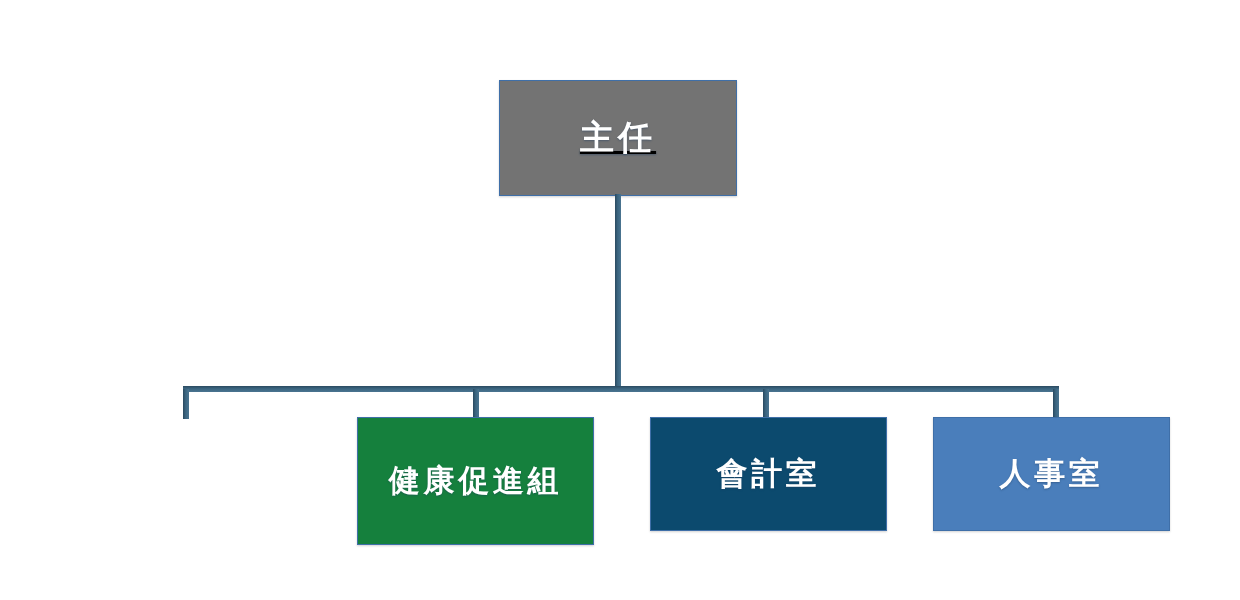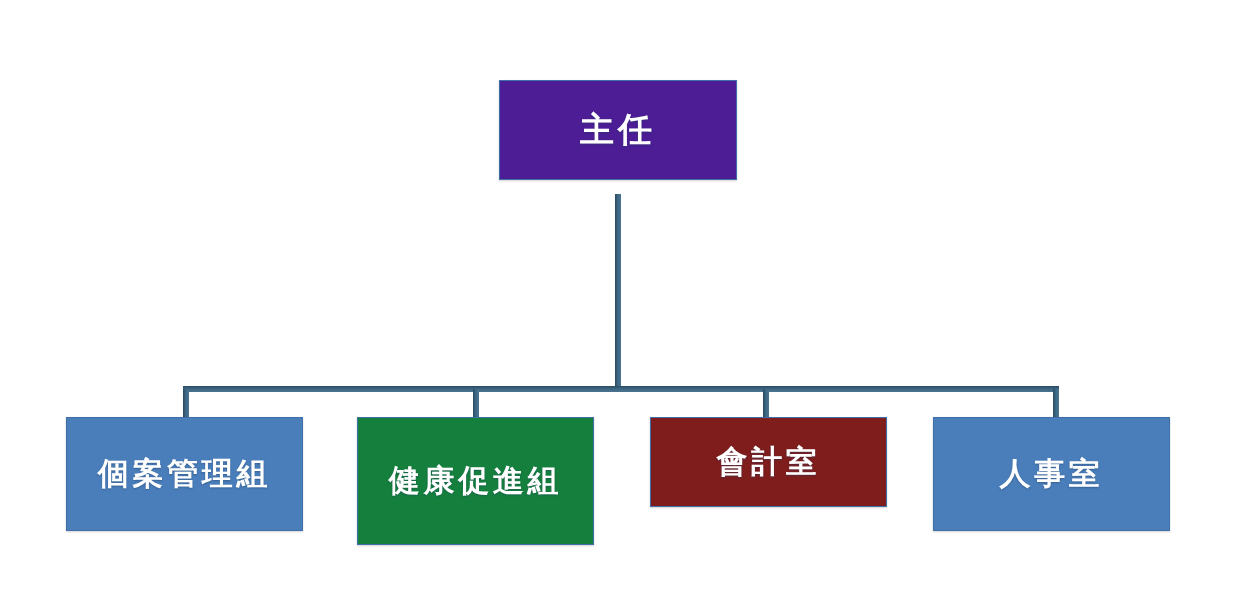--- a/index.html
+++ b/index.html
@@ -56,42 +56,39 @@
   }
   .node-child .node-label {
     font-size: 31px;
   }
 </style>
 </head>
 <body>
 
 <div id="org-chart" style="background: rgb(255, 255, 255);">
 
-  <div class="node node-root" id="node-root" style="left: 499px; top: 80px; width: 238px; height: 100px; background: #4c1d95; border-color: rgb(63, 111, 168);">
+  <div class="node node-root" id="node-root" style="left: 499px; top: 80px; width: 238px; height: 116px; background: #737373; border-color: rgb(63, 111, 168); text-decoration: underline;">
     <span class="node-label" style="color: rgb(255, 255, 255);">主任</span>
   </div>
 
   <div class="conn-vert" id="conn-trunk" style="left: 615px; top: 194px; width: 6px; height: 195px;"></div>
 
   <div class="conn-horz" id="conn-bus" style="left: 183px; top: 386px; width: 876px; height: 6px;"></div>
 
   <div class="conn-vert child-stub" id="stub-0" style="left: 183px; top: 389px; width: 6px; height: 30px;"></div>
   <div class="conn-vert child-stub" id="stub-1" style="left: 473px; top: 389px; width: 6px; height: 30px;"></div>
   <div class="conn-vert child-stub" id="stub-2" style="left: 763px; top: 389px; width: 6px; height: 30px;"></div>
   <div class="conn-vert child-stub" id="stub-3" style="left: 1053px; top: 389px; width: 6px; height: 30px;"></div>
 
-  <div class="node node-child" id="node-child-0" style="left: 66px; top: 417px; width: 237px; height: 114px; background: rgb(74, 126, 187); border-color: rgb(63, 111, 168);">
-    <span class="node-label" style="color: rgb(255, 255, 255);">個案管理組</span>
-  </div>
 
   <div class="node node-child" id="node-child-1" style="left: 357px; top: 417px; width: 237px; height: 128px; background: #15803d; border-color: rgb(63, 111, 168);">
     <span class="node-label" style="color: rgb(255, 255, 255);">健康促進組</span>
   </div>
 
-  <div class="node node-child" id="node-child-2" style="left: 650px; top: 417px; width: 237px; height: 90px; background: #7f1d1d; border-color: rgb(63, 111, 168);">
+  <div class="node node-child" id="node-child-2" style="left: 650px; top: 417px; width: 237px; height: 114px; background: #0c4a6e; border-color: rgb(63, 111, 168);">
     <span class="node-label" style="color: rgb(255, 255, 255);">會計室</span>
   </div>
 
   <div class="node node-child" id="node-child-3" style="left: 933px; top: 417px; width: 237px; height: 114px; background: rgb(74, 126, 187); border-color: rgb(63, 111, 168); font-family: Liberation Serif, serif;">
     <span class="node-label" style="color: rgb(255, 255, 255);">人事室</span>
   </div>
 
 </div>
 
 </body></html>

